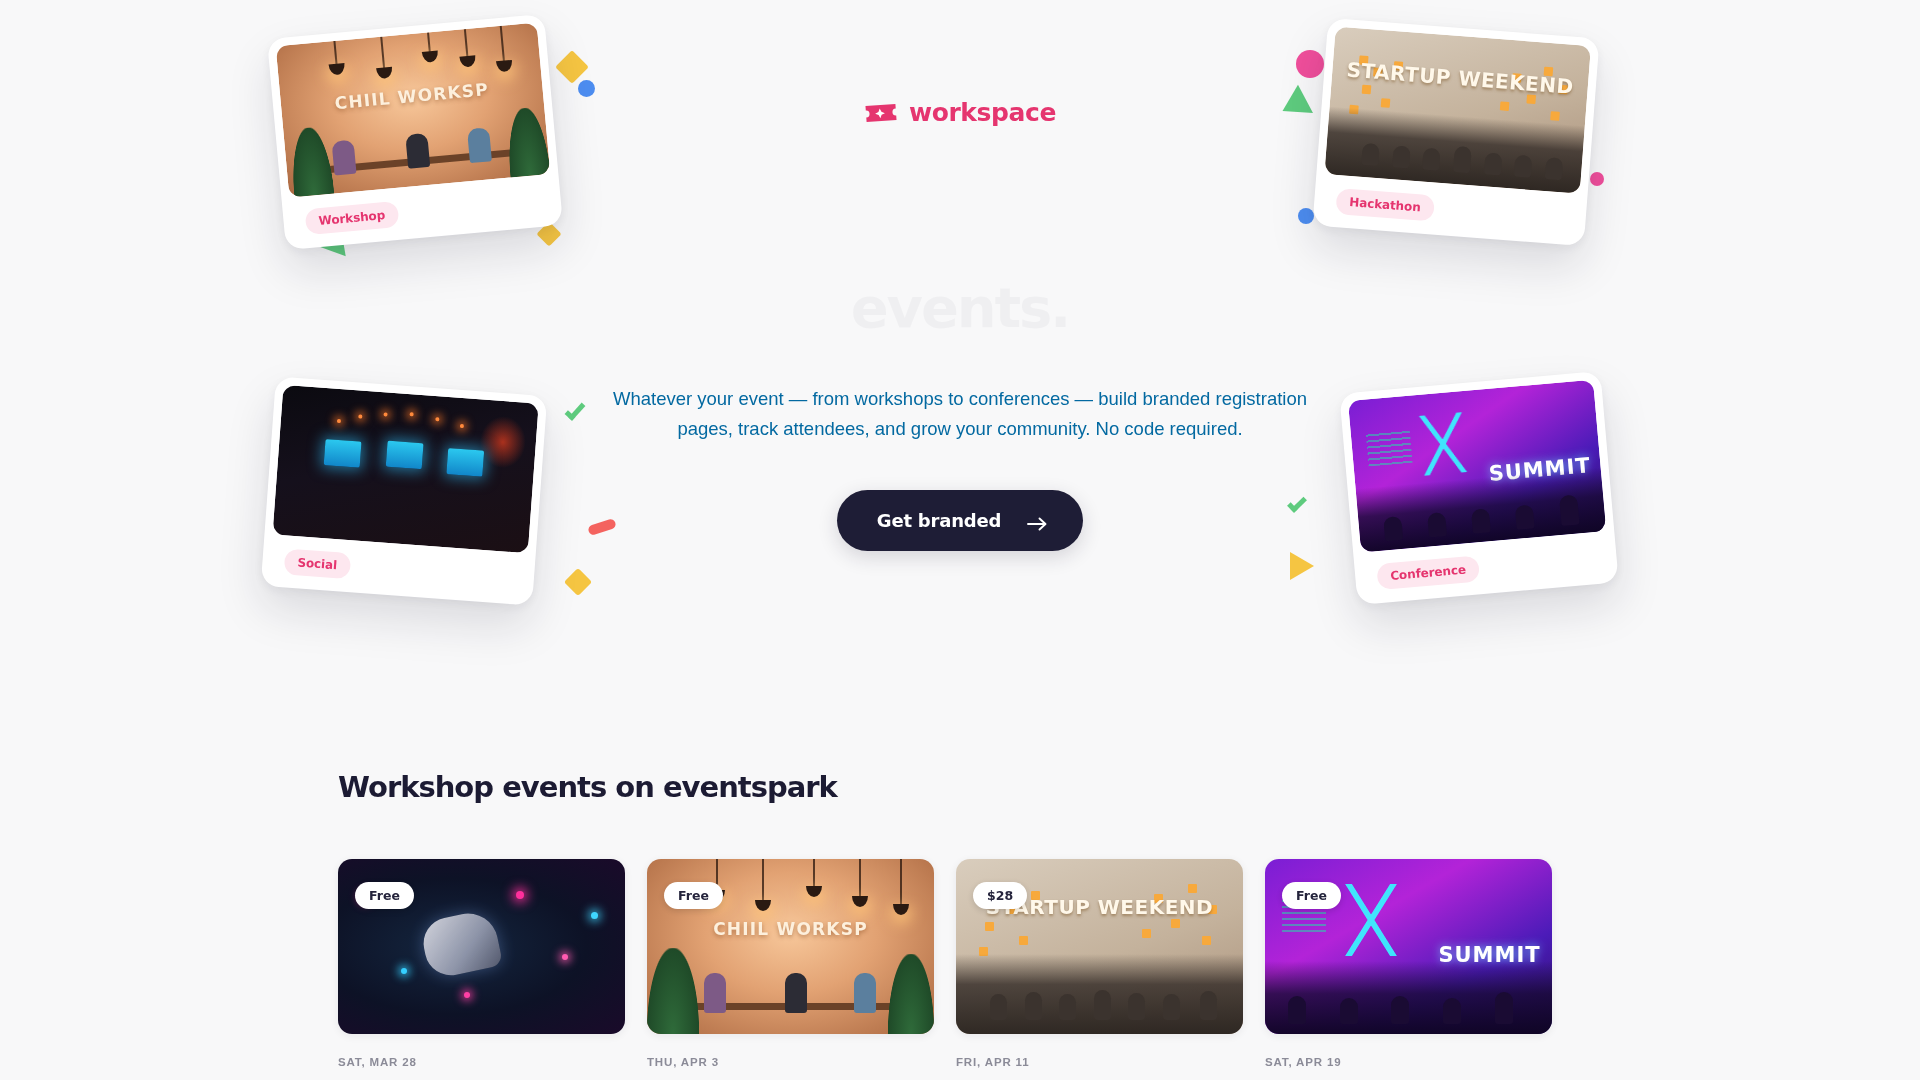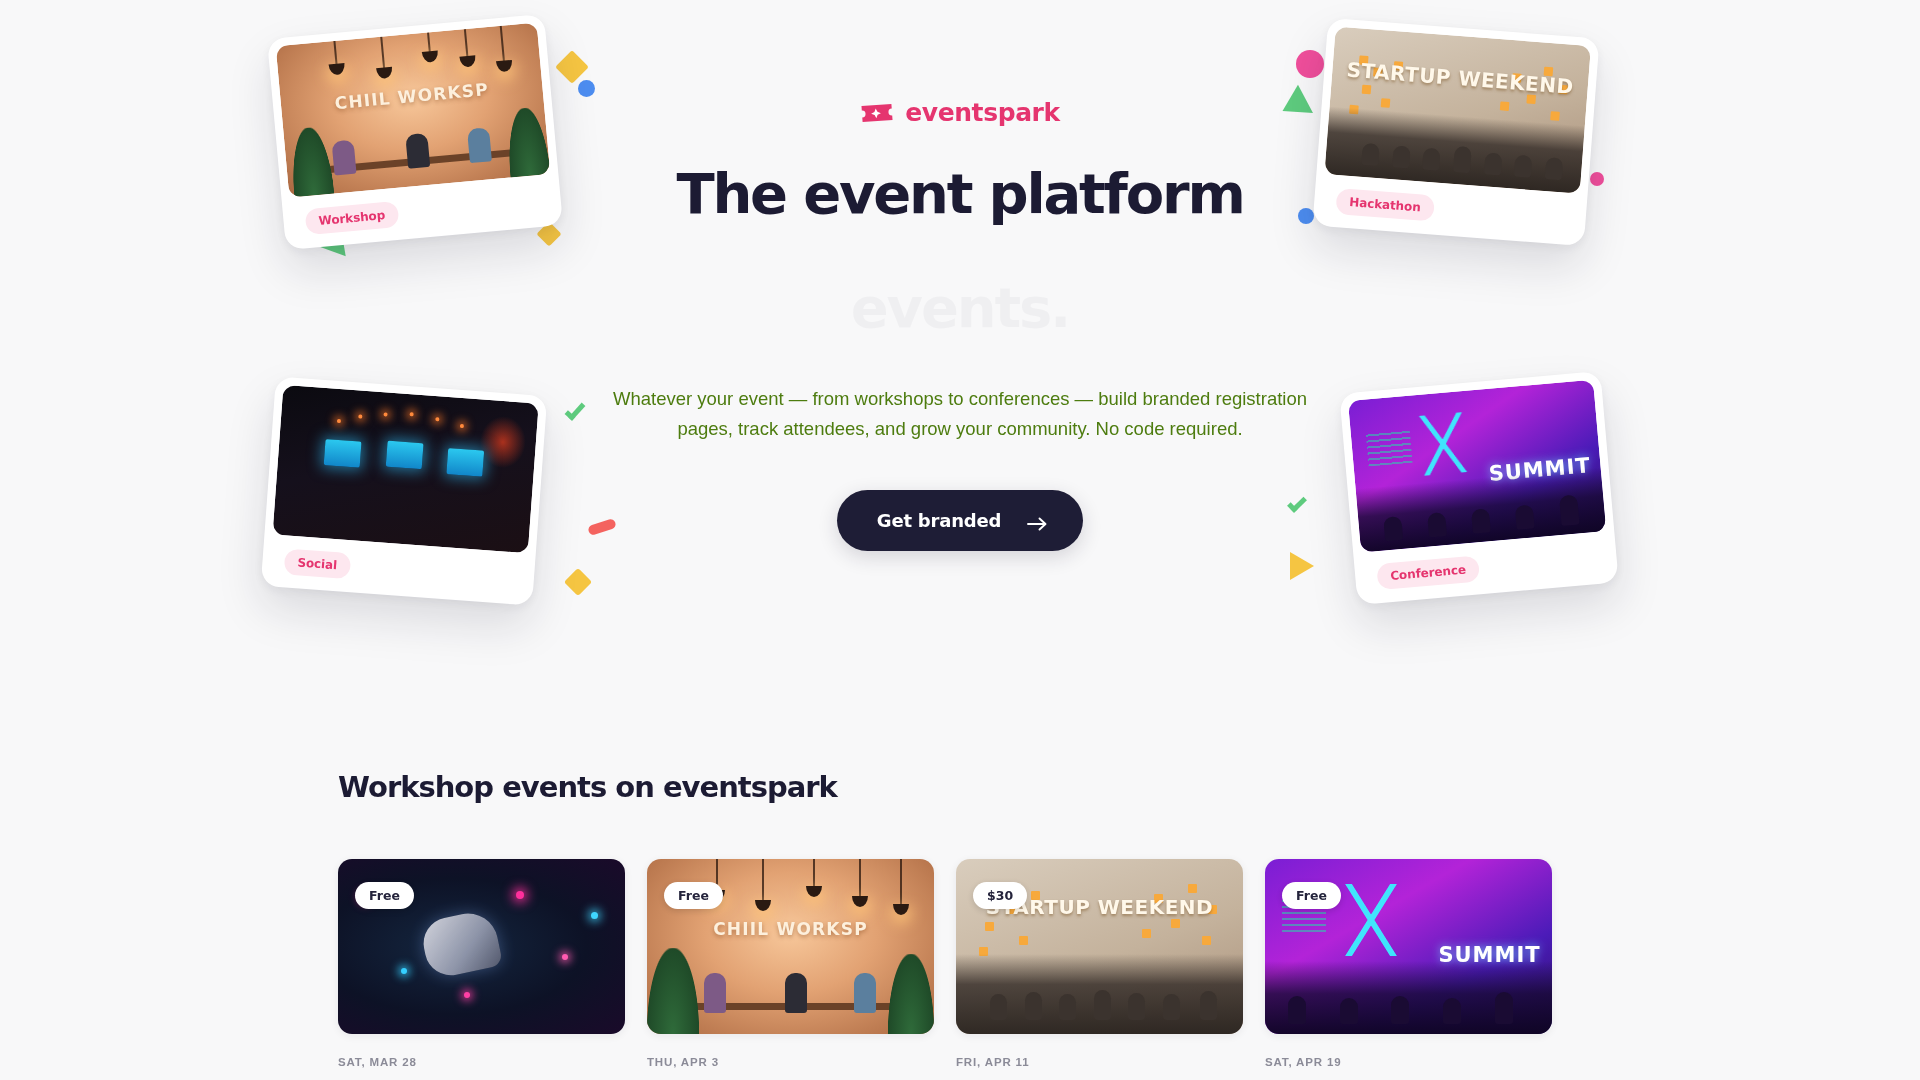--- a/index.html
+++ b/index.html
@@ -28,21 +28,21 @@
   }
   .headline {
     margin-top:38px;
     font-size:56px; line-height:1.02; font-weight:800; color:#1c1b33;
     letter-spacing:-2.2px;
     font-family:"DejaVu Sans", sans-serif;
   }
   .headline .ghost { color:#1c1b33; opacity:0.035; }
   .subhead {
     margin-top:48px;
-    font-size:18.5px; line-height:1.62; color:#4d7c0f; font-weight:400;
+    font-size:18.5px; line-height:1.62; color:#0369a1; font-weight:400;
     padding:0 12px;
   }
   .cta-wrap { margin-top:46px; display:flex; justify-content:center; }
   .cta {
     display:inline-flex; align-items:center; gap:26px;
     background:#1e1d36; color:#ffffff;
     border:none; border-radius:999px;
     padding:20px 36px 20px 40px;
     font-size:18px; font-weight:700; letter-spacing:-0.2px;
     cursor:pointer;
@@ -321,25 +321,25 @@
     <div class="hero-center">
       <div class="logo-row">
         <span class="logo-mark">
           <svg width="34" height="24" viewBox="0 0 34 24">
             <g transform="rotate(-4 17 12)">
               <path d="M2 4 h30 v4.5 a3.5 3.5 0 0 0 0 7 V20 H2 v-4.5 a3.5 3.5 0 0 0 0 -7 Z" fill="#e5356f"></path>
               <path d="M16 7.5 l1.5 3.4 3.4 1.5 -3.4 1.5 -1.5 3.4 -1.5 -3.4 -3.4 -1.5 3.4 -1.5 Z" fill="#ffffff"></path>
             </g>
           </svg>
         </span>
-        <span class="logo-text">eventspark</span>
+        <span class="logo-text">workspace</span>
       </div>
 
       <h1 class="headline">
-        <span>The event platform</span><br>
+        <br>
         <br>
         <span class="ghost">events.</span>
       </h1>
 
       <p class="subhead">Whatever your event — from workshops to conferences — build branded registration pages, track attendees, and grow your community. No code required.</p>
 
       <div class="cta-wrap">
         <button class="cta">
           <span>Get branded</span>
           <span class="arrow">
@@ -391,21 +391,21 @@
             <div class="person" style="left:48%;background:#2c2c35;height:40px"></div>
             <div class="person" style="left:72%;background:#5b7f9e;height:40px"></div>
           </div>
         </div>
         <div class="ev-date">THU, APR 3</div>
         <div class="ev-title">Chill workspace lab</div>
       </article>
 
       <article class="ev-card">
         <div class="ev-thumb">
-          <span class="price-badge">$30</span>
+          <span class="price-badge">$28</span>
           <div class="ph ph-startup">
             <div class="sticky" style="left:12%;top:16%"></div>
               <div class="sticky" style="left:18%;top:26%"></div>
             <div class="sticky" style="left:10%;top:36%"></div>
               <div class="sticky" style="left:22%;top:44%"></div>
             <div class="sticky" style="left:26%;top:18%"></div>
               <div class="sticky" style="left:8%;top:50%"></div>
             <div class="sticky" style="right:16%;top:14%"></div>
               <div class="sticky" style="right:9%;top:26%"></div>
             <div class="sticky" style="right:22%;top:34%"></div>

